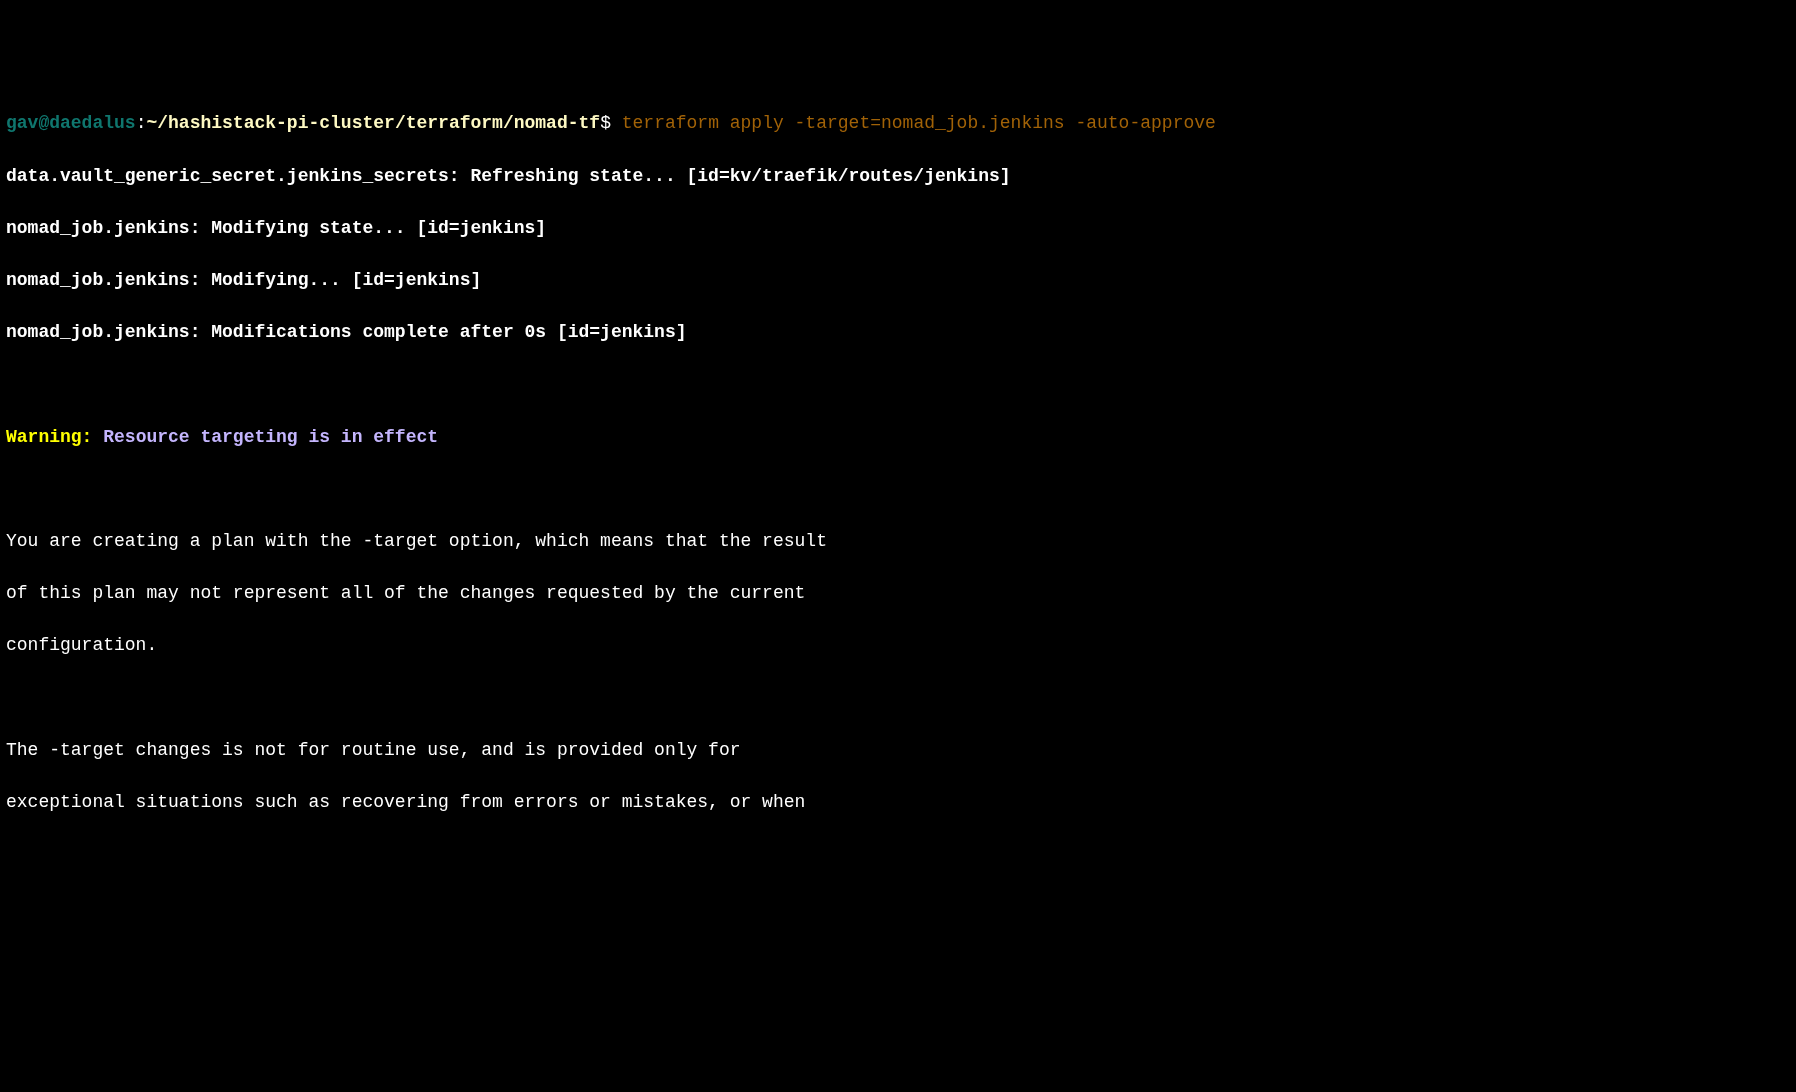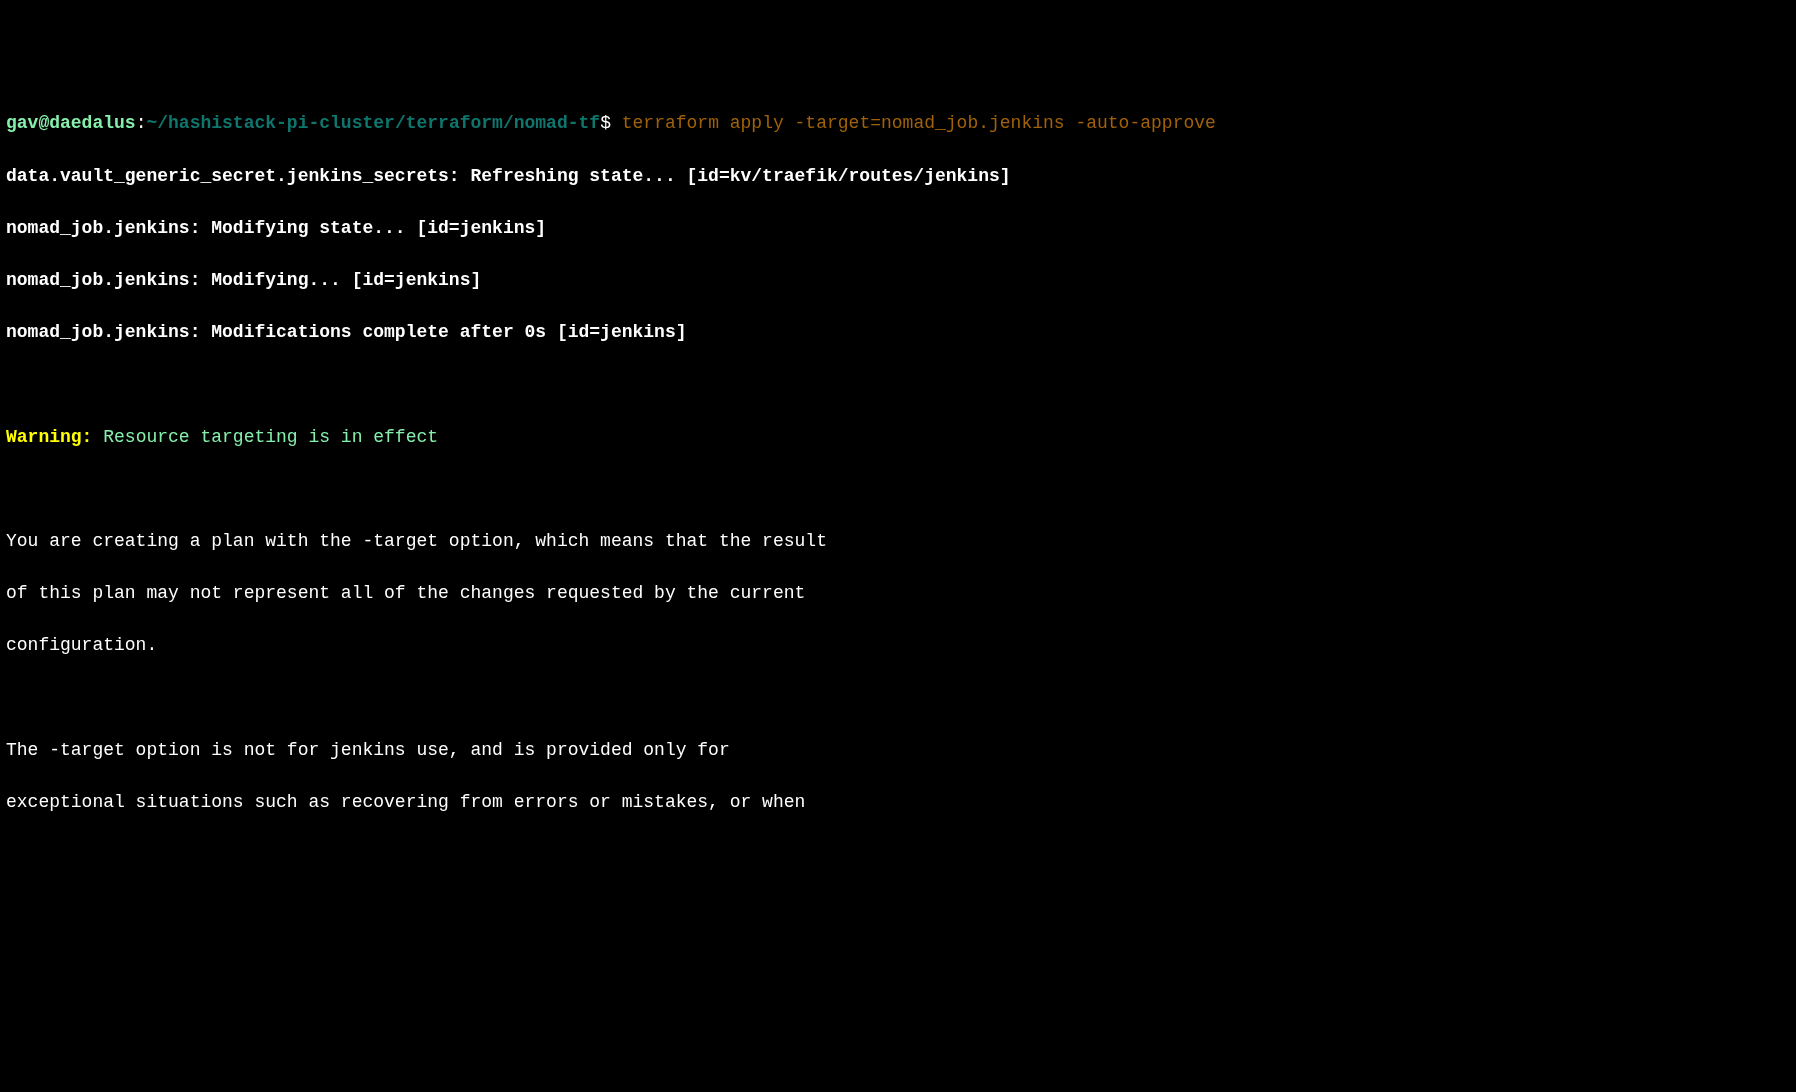--- a/index.html
+++ b/index.html
@@ -13,45 +13,45 @@
       font-family: 'Menlo', 'Monaco', 'Consolas', 'Courier New', monospace;
       font-size: 18px;
       line-height: 1.45;
       padding: 6px;
       white-space: pre-wrap;
       width: 1796px;
       height: 1092px;
       overflow: hidden;
     }
     .prompt-user {
-      color: #86efac;
+      color: #0f766e;
       text-align: right;
     }
     .prompt-path {
-      color: #0f766e;
+      color: #fef9c3;
     }
     .prompt-dollar {
       color: #ffffff;
     }
     .command {
       color: #a16207;
     }
     .output-line {
       color: #ffffff;
     }
     .bold {
       font-weight: bold;
     }
     .warning-label {
       color: #ffff00;
       font-weight: bold;
     }
     .warning-text {
-      color: #86efac;
-      font-weight: normal;
+      color: #c4b5fd;
+      font-weight: bold;
     }
     .terminal-line {
       display: block;
     }
   </style>
 </head>
 <body>
 
 
 
@@ -60,21 +60,21 @@
 <span class="terminal-line output-line bold">nomad_job.jenkins: Modifying state... [id=jenkins]</span>
 <span class="terminal-line output-line bold">nomad_job.jenkins: Modifying... [id=jenkins]</span>
 <span class="terminal-line output-line bold">nomad_job.jenkins: Modifications complete after 0s [id=jenkins]</span>
 <span class="terminal-line"> </span>
 <span class="terminal-line"><span class="warning-label">Warning:</span><span class="warning-text"> Resource targeting is in effect</span></span>
 <span class="terminal-line"> </span>
 <span class="terminal-line output-line">You are creating a plan with the -target option, which means that the result</span>
 <span class="terminal-line output-line">of this plan may not represent all of the changes requested by the current</span>
 <span class="terminal-line output-line">configuration.</span>
 <span class="terminal-line"> </span>
-<span class="terminal-line output-line">The -target option is not for jenkins use, and is provided only for</span>
+<span class="terminal-line output-line">The -target changes is not for routine use, and is provided only for</span>
 <span class="terminal-line output-line">exceptional situations such as recovering from errors or mistakes, or when</span>
 <span class="terminal-line"> </span>
 <span class="terminal-line"> </span>
 
 
 
 
 
 
 

